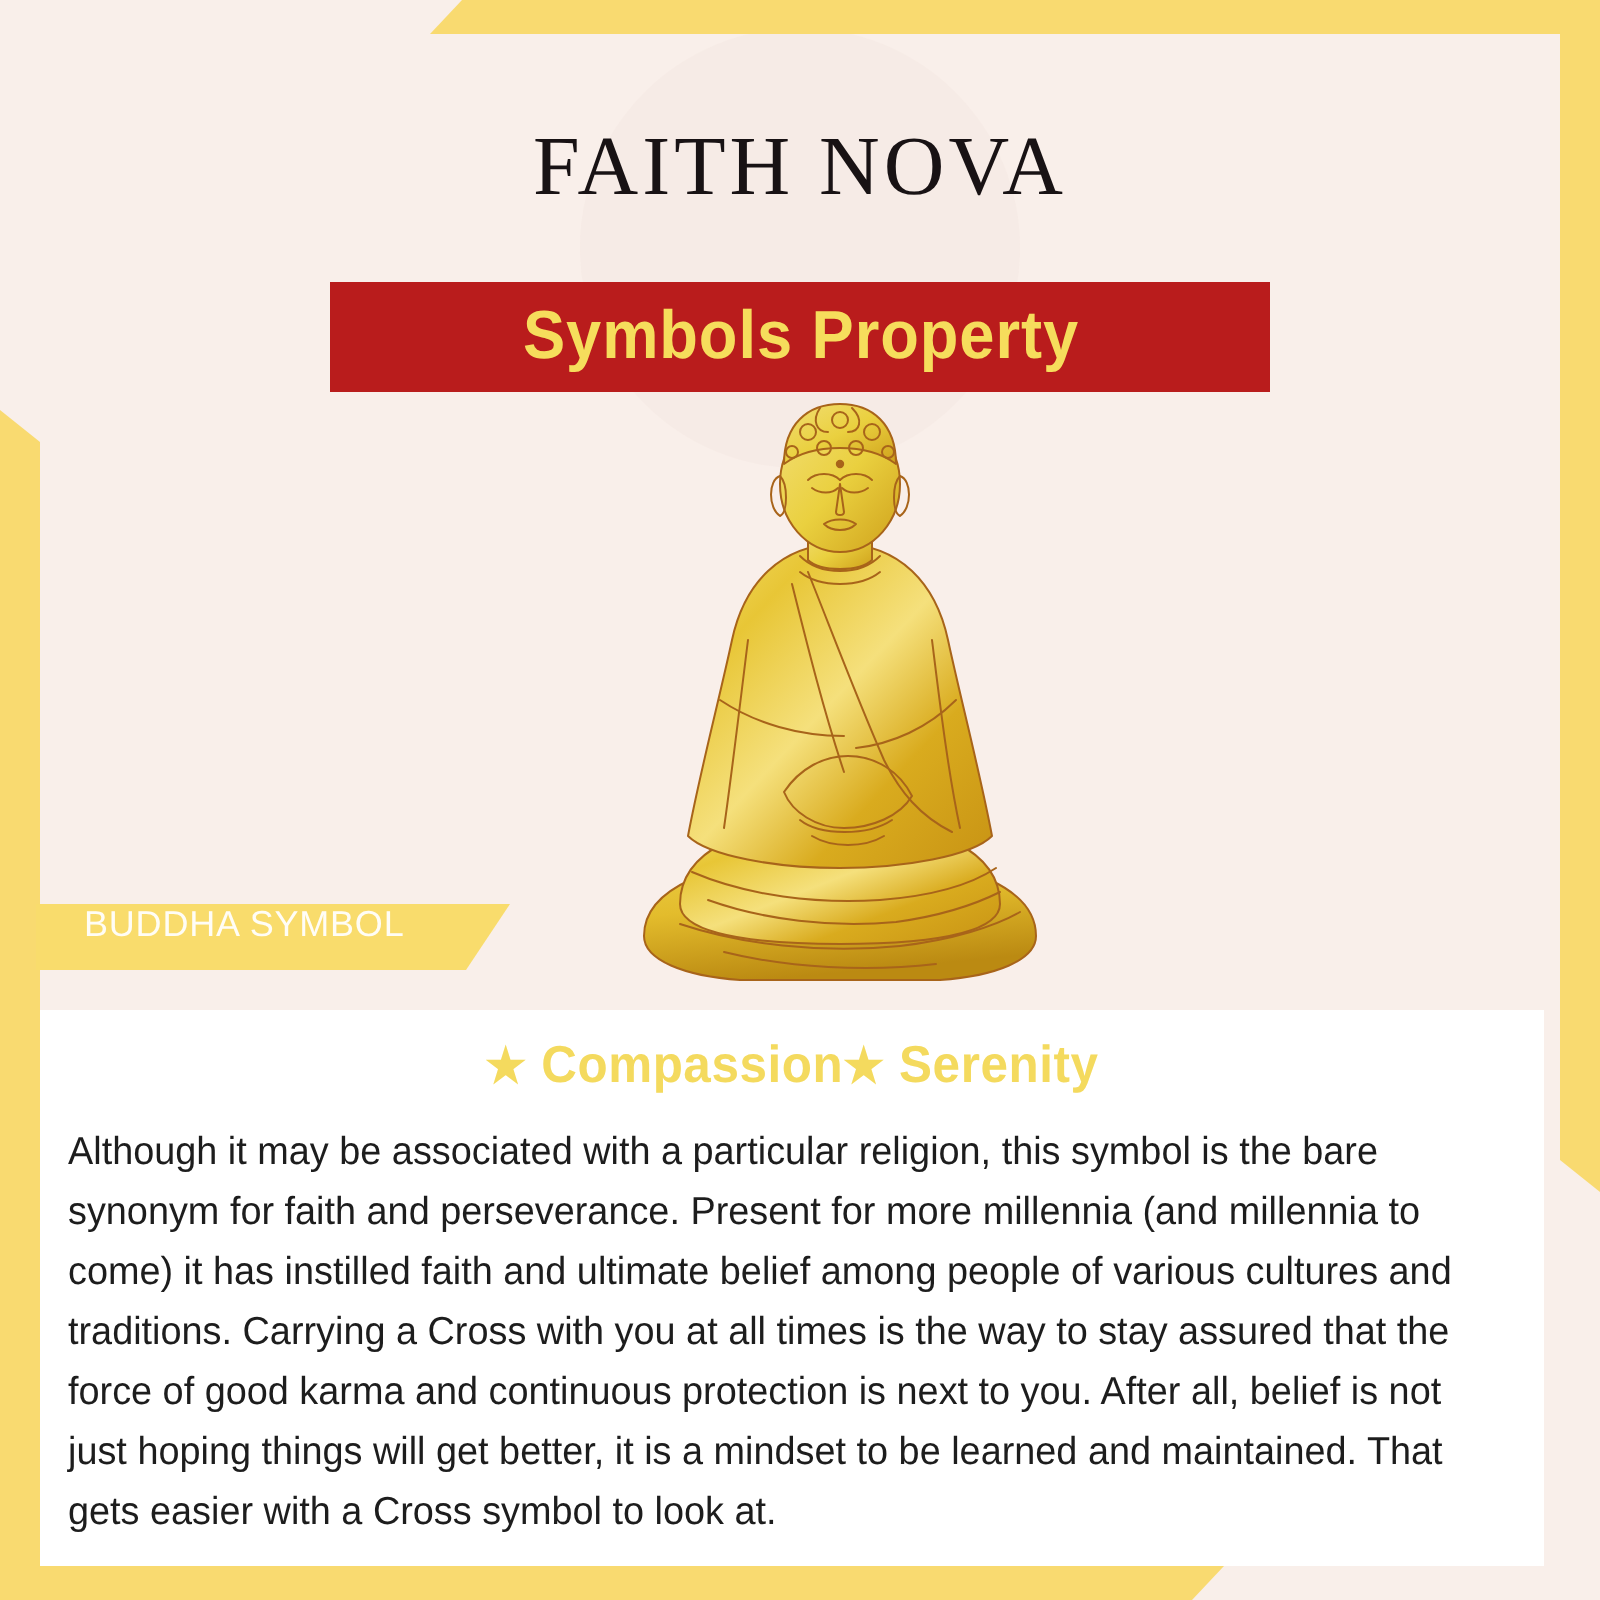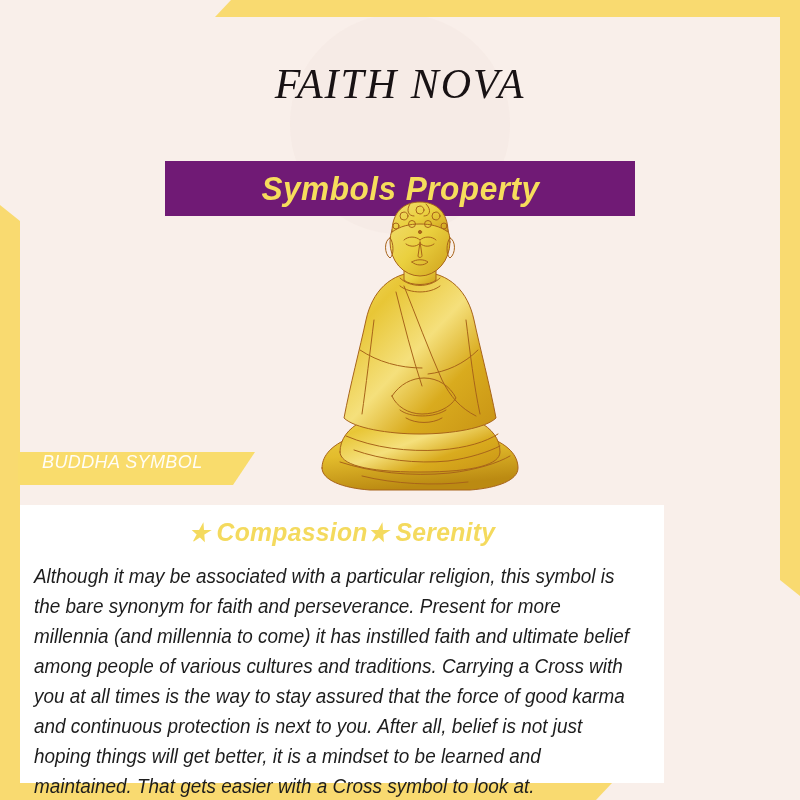--- a/index.html
+++ b/index.html
@@ -13,21 +13,20 @@
     font-family: "Liberation Sans", sans-serif;
     background: #ffffff;
   }
 
   #poster {
     position: relative;
     width: 800px;
     height: 800px;
     background: #f9efea;
     overflow: hidden;
-    font-style: italic;
   }
 
   
   .deco {
     position: absolute;
     background: #f9da70;
   }
 
   
   #deco-top {
@@ -91,25 +90,24 @@
     font-weight: 400;
     white-space: nowrap;
   }
 
   #subtitle-box {
     position: absolute;
     left: 165px;
     top: 141px;
     width: 470px;
     height: 55px;
-    background: #701a75;
+    background: #b91c1c;
     display: flex;
     align-items: center;
     justify-content: center;
-    margin-top: 20px;
   }
 
   #subtitle-text {
     font-family: "Liberation Sans Narrow", "Liberation Sans", sans-serif;
     font-weight: bold;
     font-size: 34px;
     color: #f6dd5c;
     letter-spacing: .5px;
     transform: scaleX(.93);
     white-space: nowrap;
@@ -143,21 +141,21 @@
     font-size: 18px;
     letter-spacing: .4px;
     white-space: nowrap;
   }
 
   
   #content-panel {
     position: absolute;
     left: 20px;
     top: 505px;
-    width: 644px;
+    width: 752px;
     height: 278px;
     background: #ffffff;
   }
 
   #tagline {
     text-align: center;
     margin-top: 12px;
     font-family: "Liberation Sans Narrow", "Liberation Sans", sans-serif;
     font-weight: bold;
     font-size: 26px;

